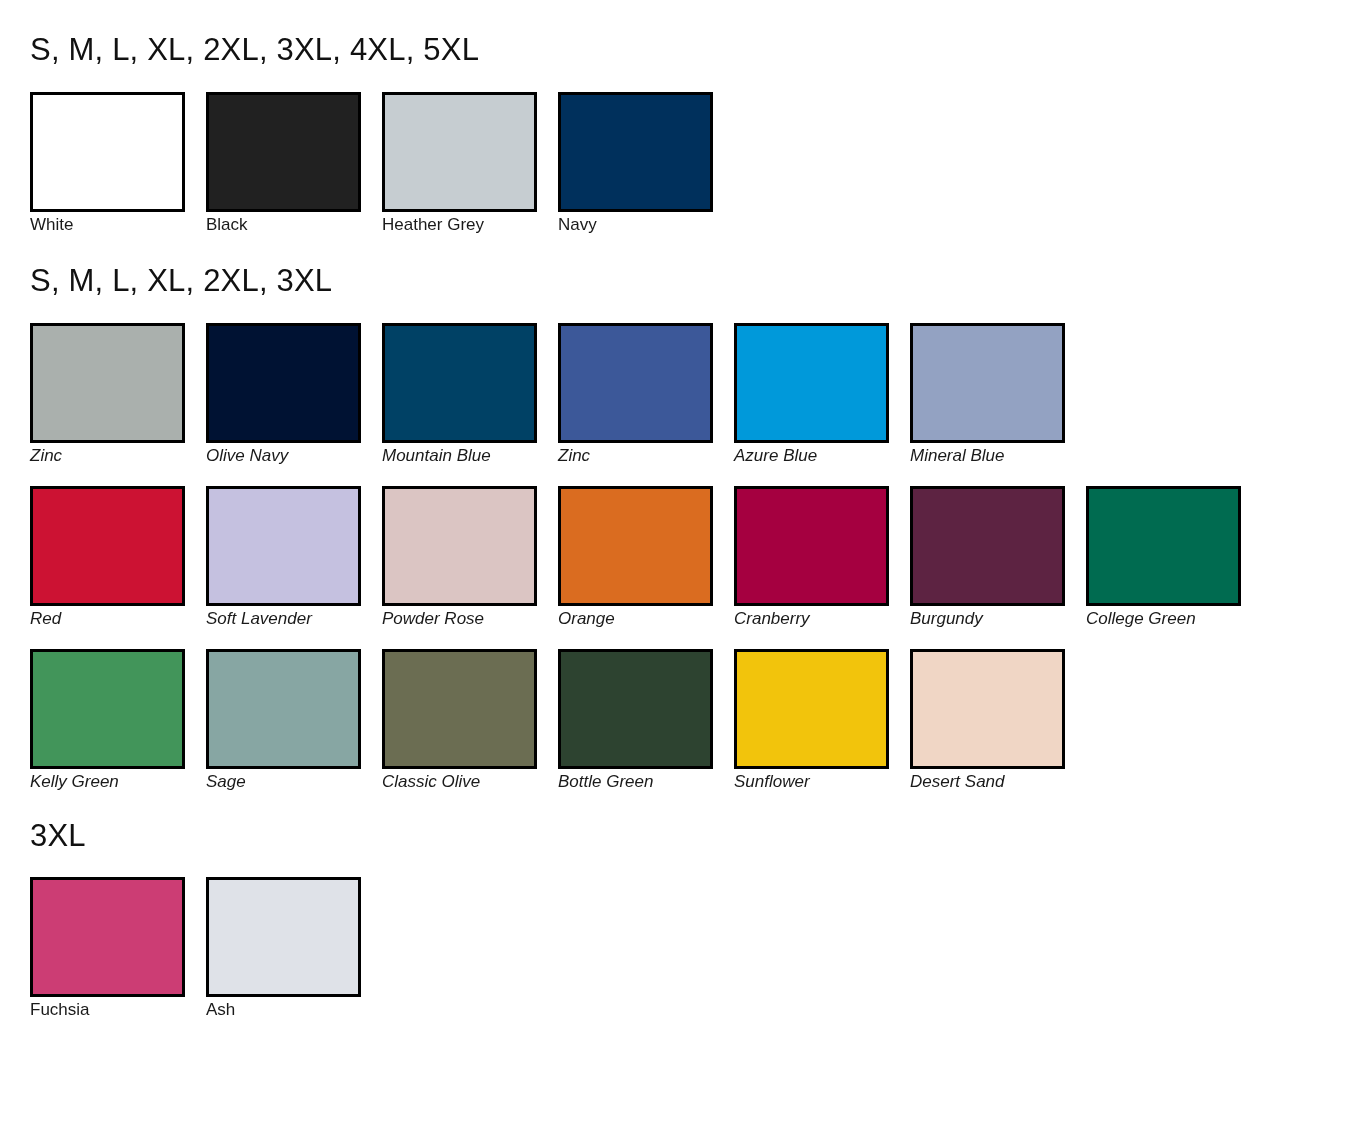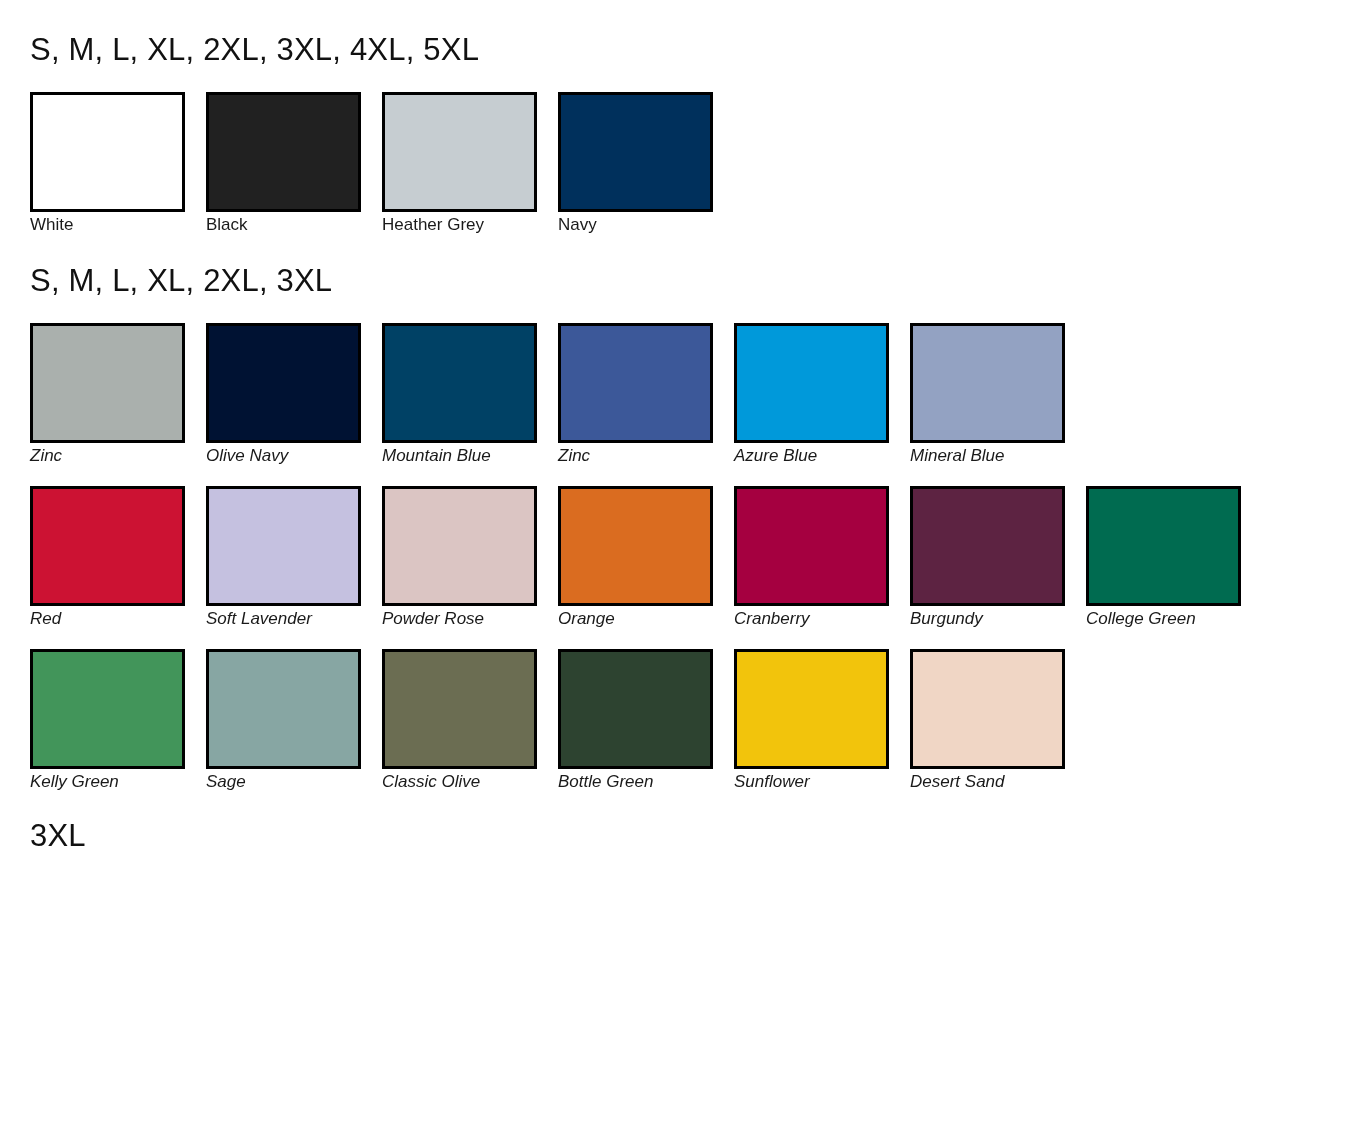--- a/index.html
+++ b/index.html
@@ -188,15 +188,27 @@
             </div>
             <div class="swatch-cell">
               <div class="swatch-chip" style="background-color: rgb(240, 214, 197);"></div>
               <div class="swatch-label">Desert Sand</div>
             </div>
           </div>
         </div>
       </div>
       <div class="section" id="section-2">
         <div class="section-heading">3XL</div>
+        <div class="swatch-grid">
+          <div class="swatch-row">
+            <div class="swatch-cell">
+              <div class="swatch-chip" style="background-color: rgb(204, 61, 116);"></div>
+              <div class="swatch-label">Fuchsia</div>
+            </div>
+            <div class="swatch-cell">
+              <div class="swatch-chip" style="background-color: rgb(223, 226, 232);"></div>
+              <div class="swatch-label">Ash</div>
+            </div>
+          </div>
+        </div>
       </div>
     </div>
 </div>
 
 </body></html>

